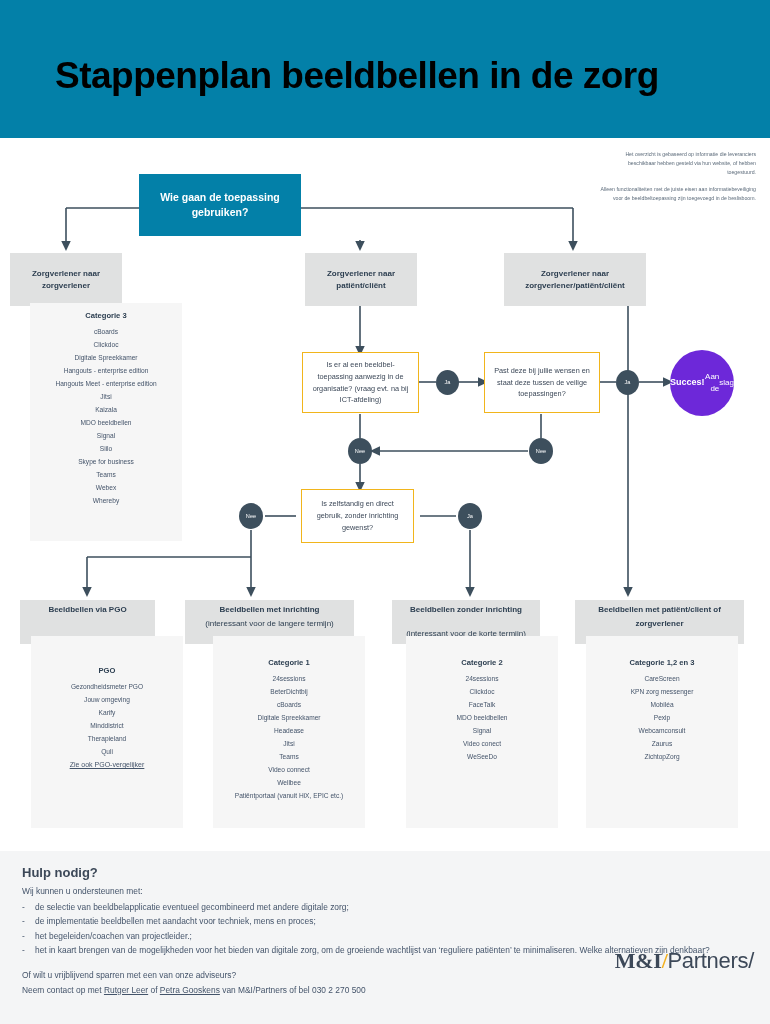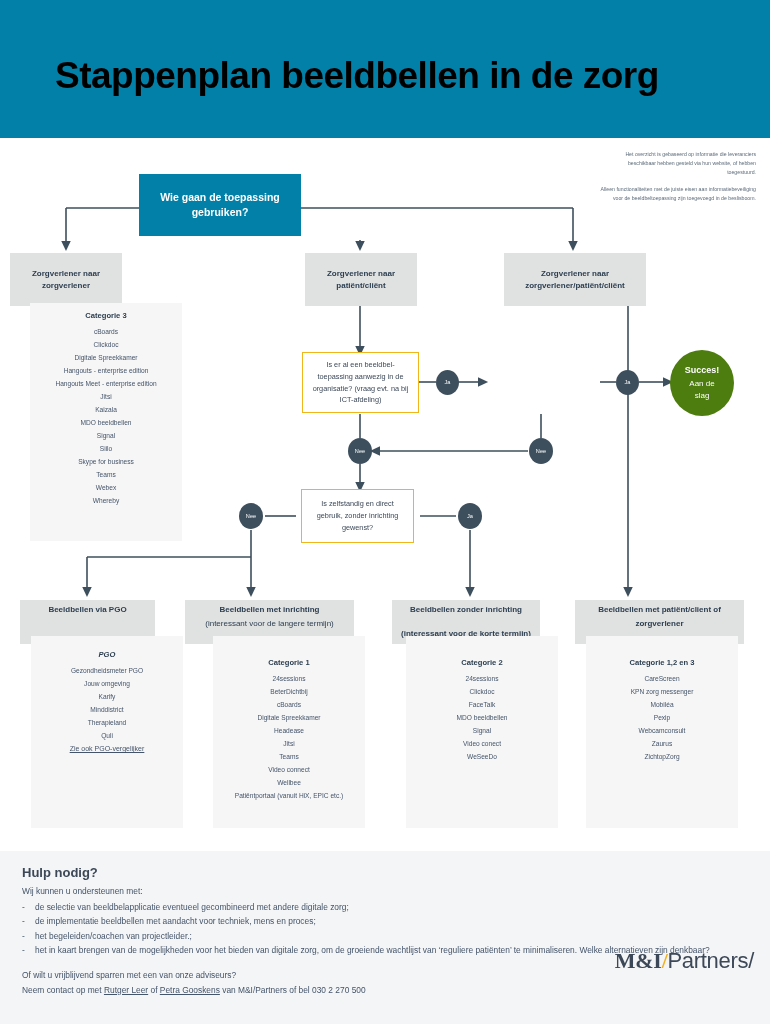--- a/index.html
+++ b/index.html
@@ -49,23 +49,23 @@
     color:#3c4858; font-size: 7.3px; line-height:1.62;
     display:flex; align-items:center; justify-content:center;
     text-align:center; padding: 5px 7px;
   }
   .badge {
     position:absolute; background:#3d4f5d; color:#fff; border-radius:50%;
     display:flex; align-items:center; justify-content:center;
     font-size:5.6px; text-align:center; line-height:1.15;
   }
   .ellipse-succes {
-    position:absolute; background:#4d7c0f; color:#fff; border-radius:50%;
-    display:flex; flex-direction:column; align-items:center; justify-content:center;
-    text-align:center; font-size:8px; line-height:1.5;
+    position:absolute; background:#6d28d9; color:#fff; border-radius:50%;
+    display:flex; flex-direction:row; align-items:center; justify-content:center;
+    text-align:right; font-size:8px; line-height:1.5;
   }
   .ellipse-succes .t1 { font-weight:bold; font-size:9px; }
 
   
   .panel {
     position:absolute; background:#f6f6f6; text-align:center;
     padding-top:8px;
   }
   .panel .panel-title {
     font-size:7.6px; font-weight:bold; color:#2c3e50; margin-bottom:6px;
@@ -191,20 +191,23 @@
       <li>Skype for business</li>
       <li>Teams</li>
       <li>Webex</li>
       <li>Whereby</li>
     </ul>
   </div>
 
   <div class="node-q" style="left:302px; top:352px; width:117px; height:61px;">
     <span>Is er al een beeldbel-toepassing aanwezig in de organisatie? (vraag evt. na bij ICT-afdeling)</span>
   </div>
+  <div class="node-q" style="left:484px; top:352px; width:116px; height:61px;">
+    <span>Past deze bij jullie wensen en staat deze tussen de veilige toepassingen?</span>
+  </div>
   <div class="node-q" style="left:301px; top:489px; width:113px; height:54px;">
     <span>Is zelfstandig en direct gebruik, zonder inrichting gewenst?</span>
   </div>
 
   <div class="badge" style="left:436px; top:370px; width:23px; height:25px;">
     <span>Ja</span>
   </div>
   <div class="badge" style="left:616px; top:370px; width:23px; height:25px;">
     <span>Ja</span>
   </div>
@@ -224,21 +227,21 @@
   <div class="ellipse-succes" style="left:670px; top:350px; width:64px; height:66px;">
     <span class="t1">Succes!</span>
     <span>Aan de</span>
     <span>slag</span>
   </div>
 
   <div class="node-grey" style="left:20px; top:600px; width:135px; height:44px; flex-direction:column;">
     <span>Beeldbellen via PGO</span>
   </div>
   <div class="panel" style="left:31px; top:636px; width:152px; height:192px;">
-    <div class="panel-title" style="margin-top:6px;font-style:italic;">PGO</div>
+    <div class="panel-title" style="margin-top:22px;">PGO</div>
     <ul>
       <li>Gezondheidsmeter PGO</li>
       <li>Jouw omgeving</li>
       <li>Karify</li>
       <li>Minddistrict</li>
       <li>Therapieland</li>
       <li>Quli</li>
       <li class="link">Zie ook PGO-vergelijker</li>
     </ul>
   </div>
@@ -258,21 +261,21 @@
       <li>Jitsi</li>
       <li>Teams</li>
       <li>Video connect</li>
       <li>Wellbee</li>
       <li>Patiëntportaal  (vanuit HiX, EPIC etc.)</li>
     </ul>
   </div>
 
   <div class="node-grey" style="left:392px; top:600px; width:148px; height:44px; flex-direction:column; gap:12px;">
     <span>Beeldbellen zonder inrichting</span>
-    <span style="font-weight:bold;">(interessant voor de korte termijn)</span>
+    <span style="font-weight:normal;">(interessant voor de korte termijn)</span>
   </div>
   <div class="panel" style="left:406px; top:636px; width:152px; height:192px;">
     <div class="panel-title" style="margin-top:14px;">Categorie 2</div>
     <ul style="margin-top:6px;">
       <li>24sessions</li>
       <li>Clickdoc</li>
       <li>FaceTalk</li>
       <li>MDO beeldbellen</li>
       <li>Signal</li>
       <li>Video conect</li>

